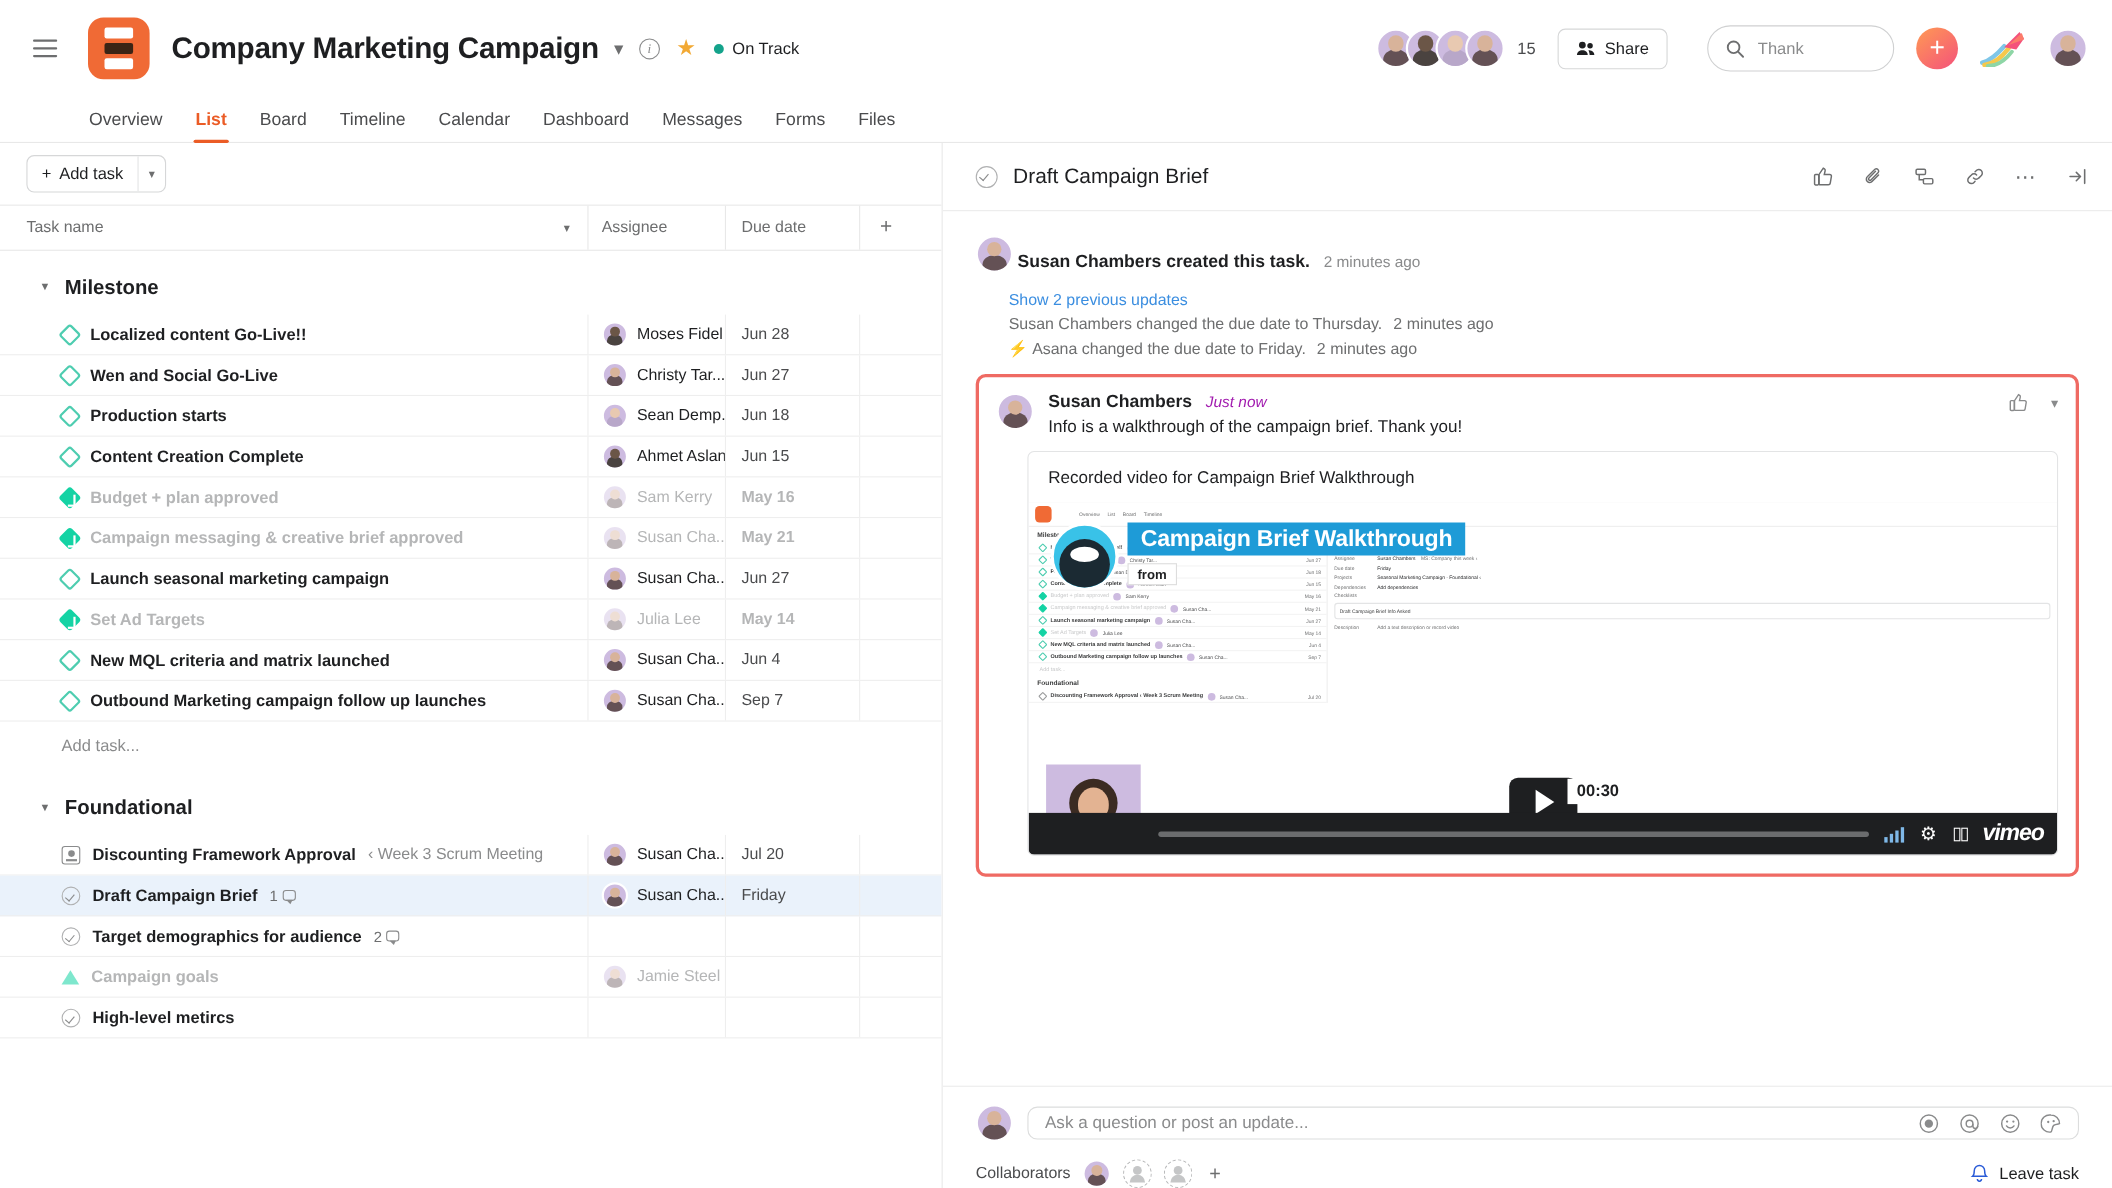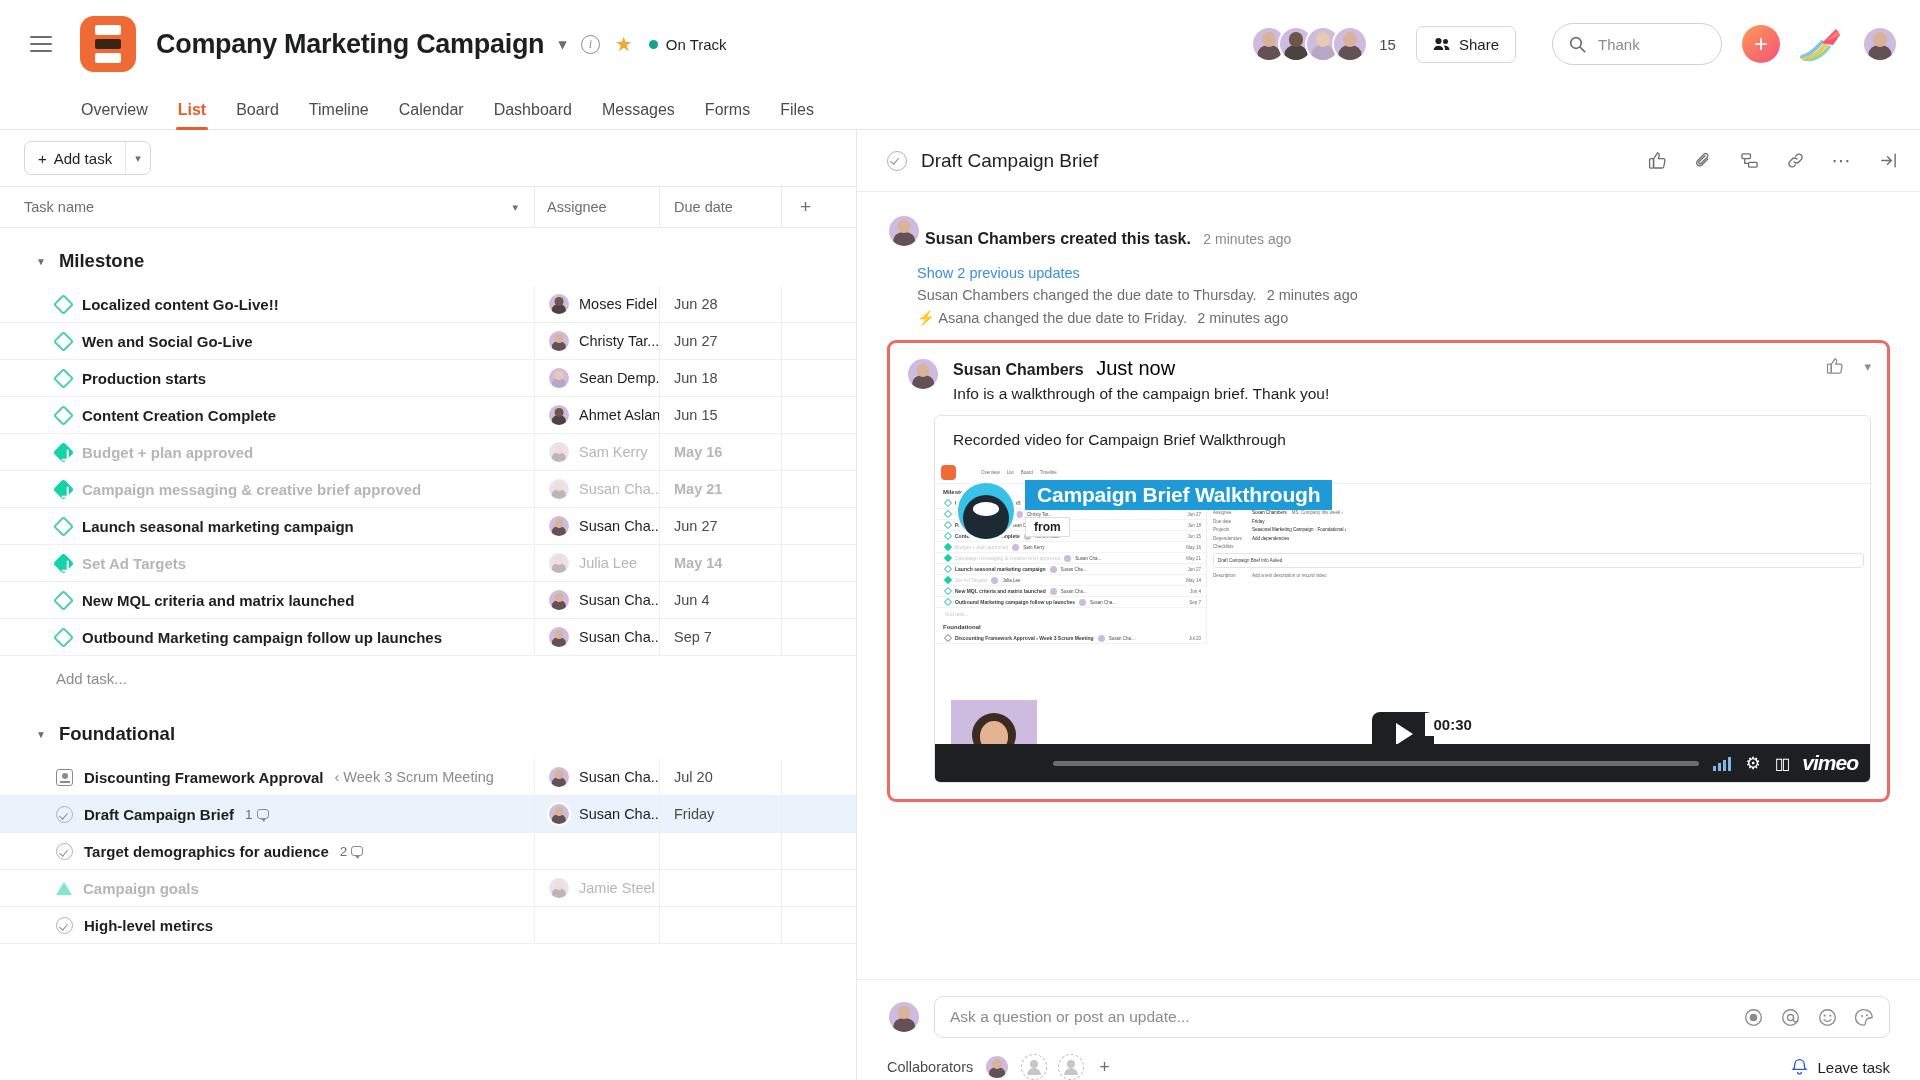--- a/index.html
+++ b/index.html
@@ -188,21 +188,21 @@
   .upd-link { color:#3b8ee0; cursor:pointer; font-size:14.5px; }
   .upd-line { color:#6d6e6f; }
   .bolt { color:#f2b01e; }
 
   .comment-card {
     margin-top:11px; border:3px solid #ef6a63; border-radius:9px; padding:14px 16px 16px 16px;
     background:#fff; position:relative;
   }
   .cc-head { display:flex; align-items:flex-start; gap:13px; }
   .cc-name { font-size:16px; font-weight:bold; }
-  .cc-when { font-size:20px; color:#000000; margin-left:8px; font-weight:normal; }
+  .cc-when { font-size:14px; color:#a21caf; margin-left:8px; font-weight:normal;font-style:italic; }
   .cc-body { font-size:15.5px; margin-top:5px; }
   .cc-actions { margin-left:auto; display:flex; align-items:center; gap:20px; color:#8a8b8c; font-size:16px; }
 
   .video-card { margin:12px 0 0 28px; border:1px solid #e3e4e5; border-radius:6px; overflow:hidden; background:#fff; }
   .vc-title { font-size:15.5px; padding:15px 18px 13px 18px; }
   .vc-media { position:relative; height:320px; background:#f3f4f5; overflow:hidden; }
 
   
   .mini { position:absolute; inset:0; background:#fff; font-size:5px; color:#3b3c3d; }
   .mini-top { height:22px; display:flex; align-items:center; padding-left:6px; gap:5px; border-bottom:1px solid #eee;}
@@ -264,21 +264,21 @@
   .vc-eq { display:flex; align-items:flex-end; gap:2px; height:16px;}
   .vc-eq i{ display:block;width:3px;background:#7fb8e8;}
   .vc-gear { color:#fff; font-size:17px; }
   .vc-full { color:#fff; font-size:16px; letter-spacing:-2px; }
   .vimeo { color:#fff; font-size:21px; font-weight:bold; font-style:italic; letter-spacing:-1px; }
 
   
   .composer-wrap { border-top:1px solid #ececec; padding:16px 30px 0 30px; }
   .composer { display:flex; align-items:center; gap:13px; }
   .comp-input {
-    flex:1 1 auto; border:1px solid #dcdddd; border-radius:9px; height:42px;
+    flex:1 1 auto; border:1px solid #dcdddd; border-radius:9px; height:30px;
     display:flex; align-items:center; padding:0 15px; color:#8a8b8c; font-size:15.5px; background:#fff;
   }
   .comp-icons { margin-left:auto; display:flex; align-items:center; gap:18px; color:#8a8b8c; font-size:17px; }
   .collab-row { display:flex; align-items:center; gap:11px; padding:16px 0 0 0; font-size:14.5px; color:#4a4b4d; }
   .dashav { width:26px;height:26px;border-radius:50%;border:1.4px dashed #b9babb; position:relative;}
   .dashav::before{content:"";position:absolute;left:50%;top:5px;transform:translateX(-50%);width:8px;height:8px;border-radius:50%;background:#c5c6c7;}
   .dashav::after{content:"";position:absolute;left:50%;bottom:4px;transform:translateX(-50%);width:14px;height:7px;border-radius:7px 7px 0 0;background:#c5c6c7;}
   .plus-sm { color:#6d6e6f; font-size:18px; margin-left:4px; }
   .leave { margin-left:auto; display:flex; align-items:center; gap:9px; font-size:15px; color:#1e1f21; }
   svg { display:block; }

